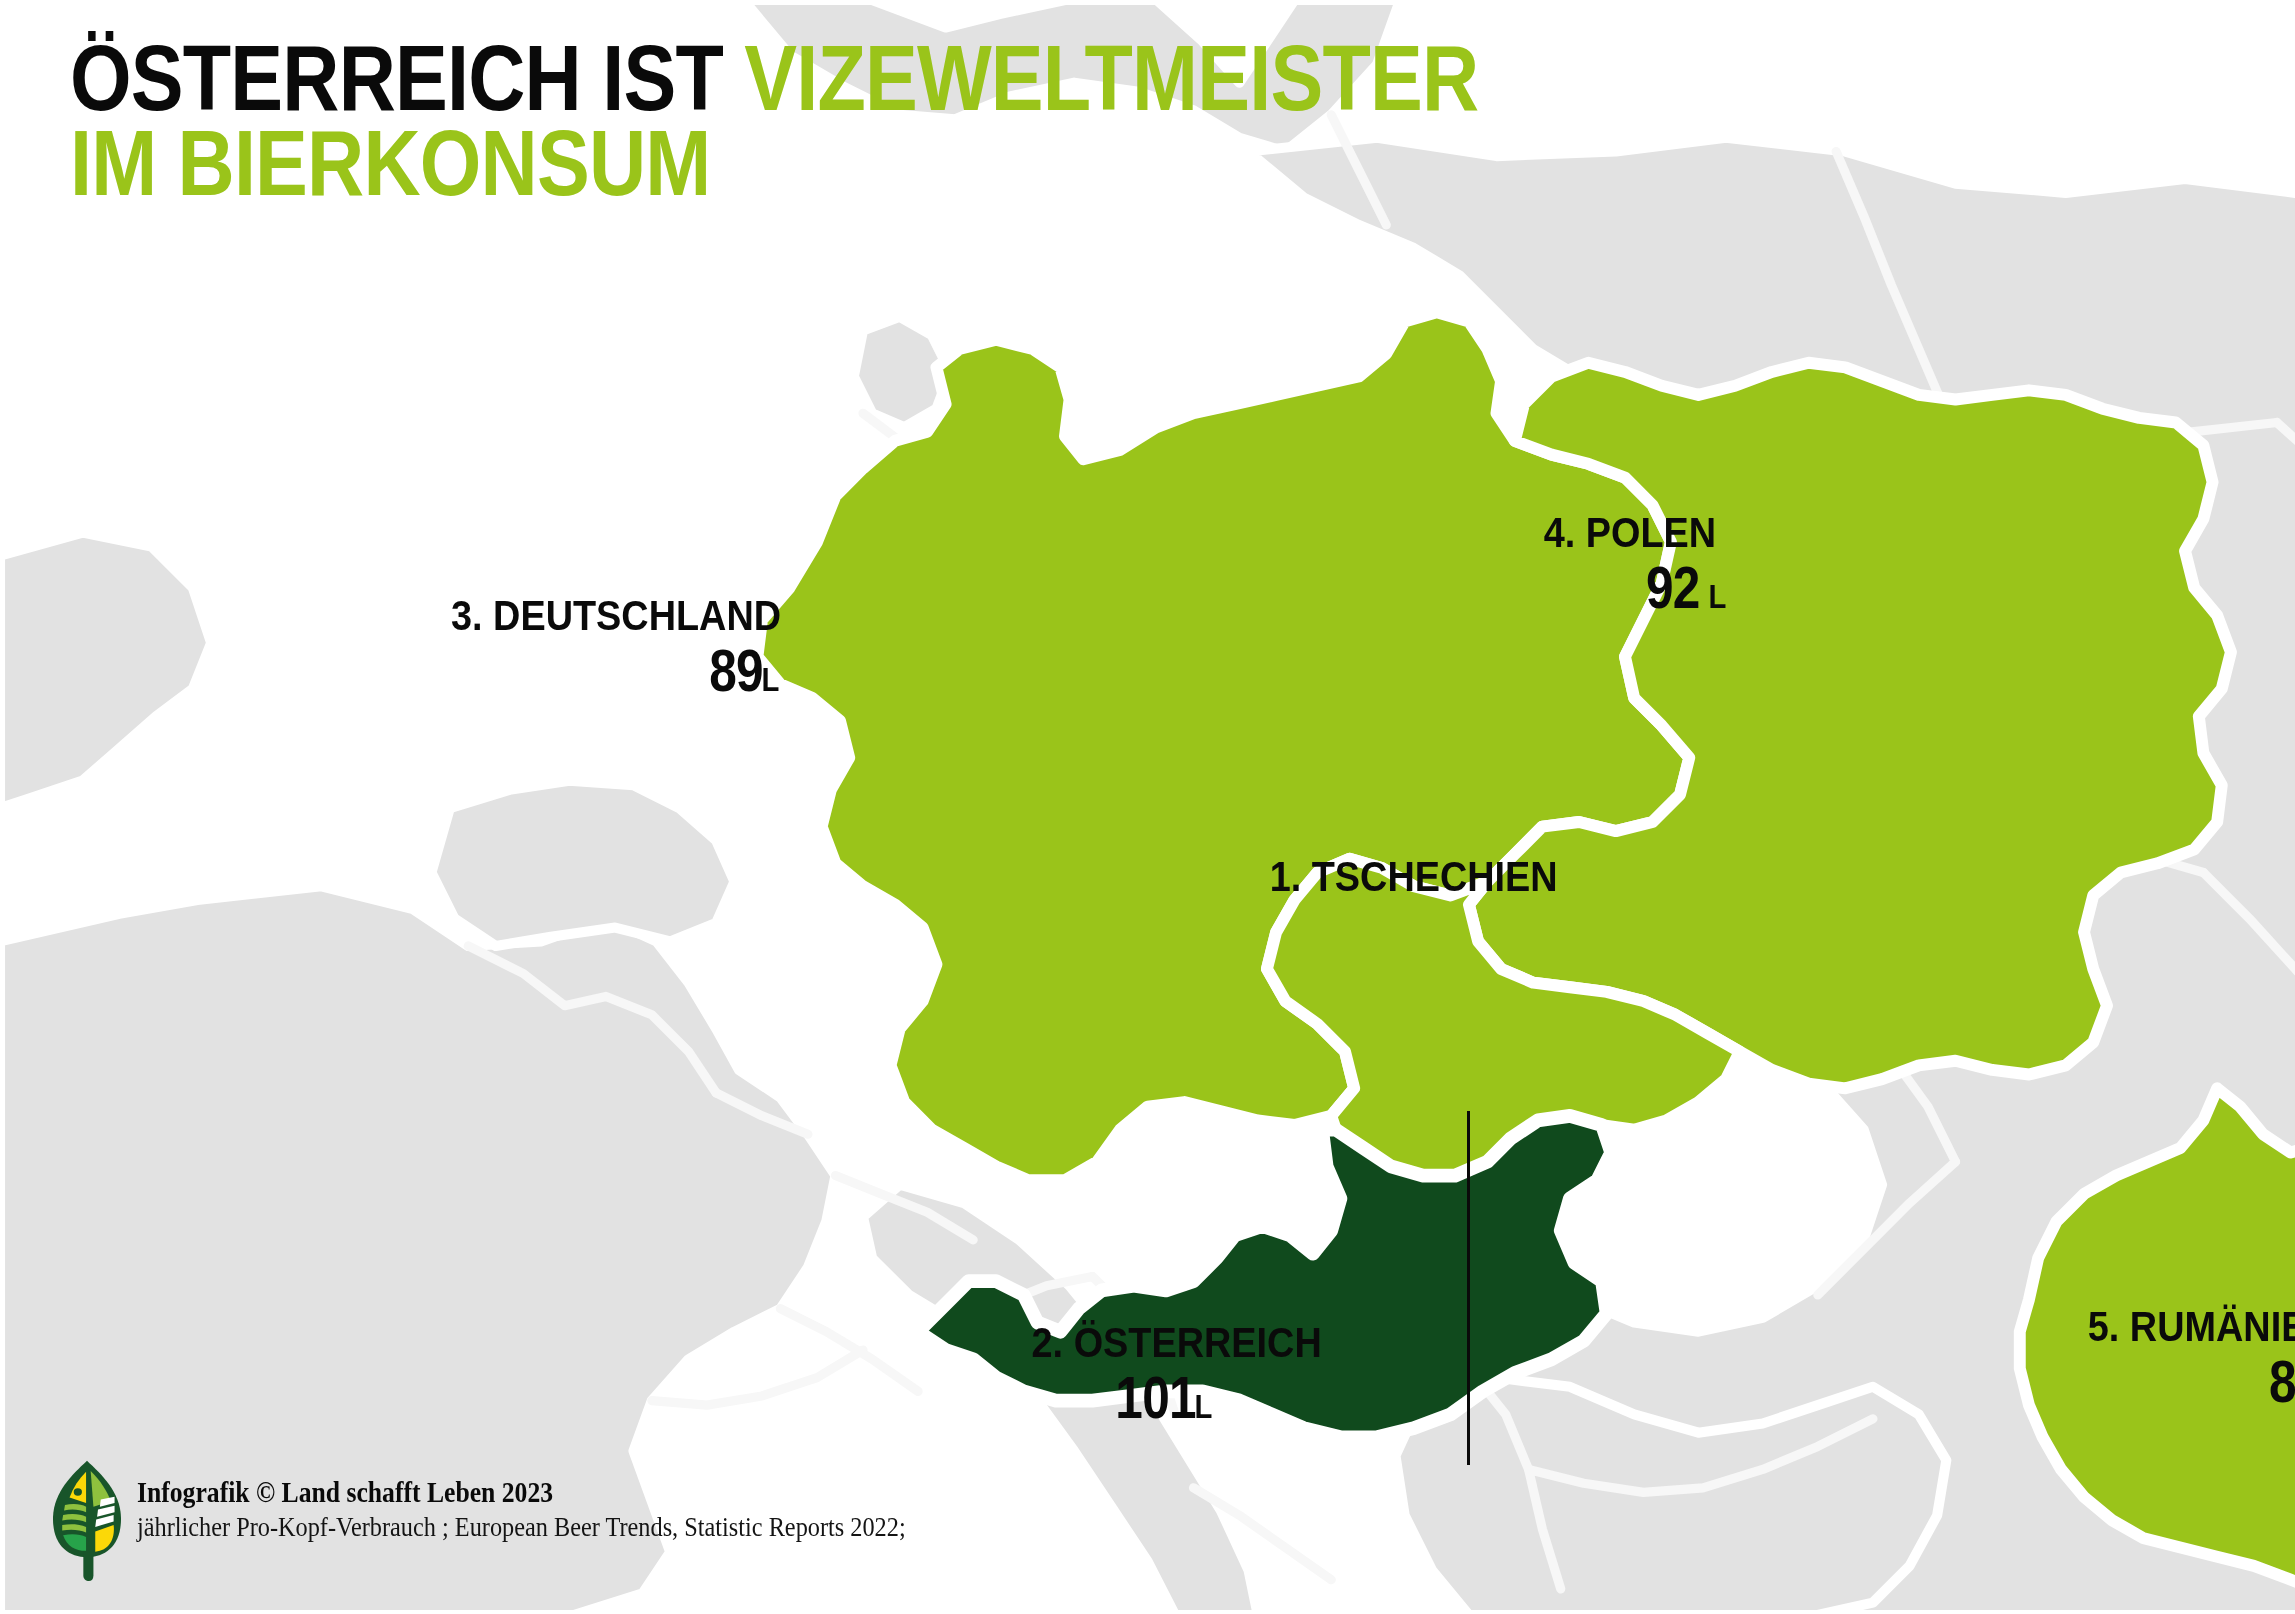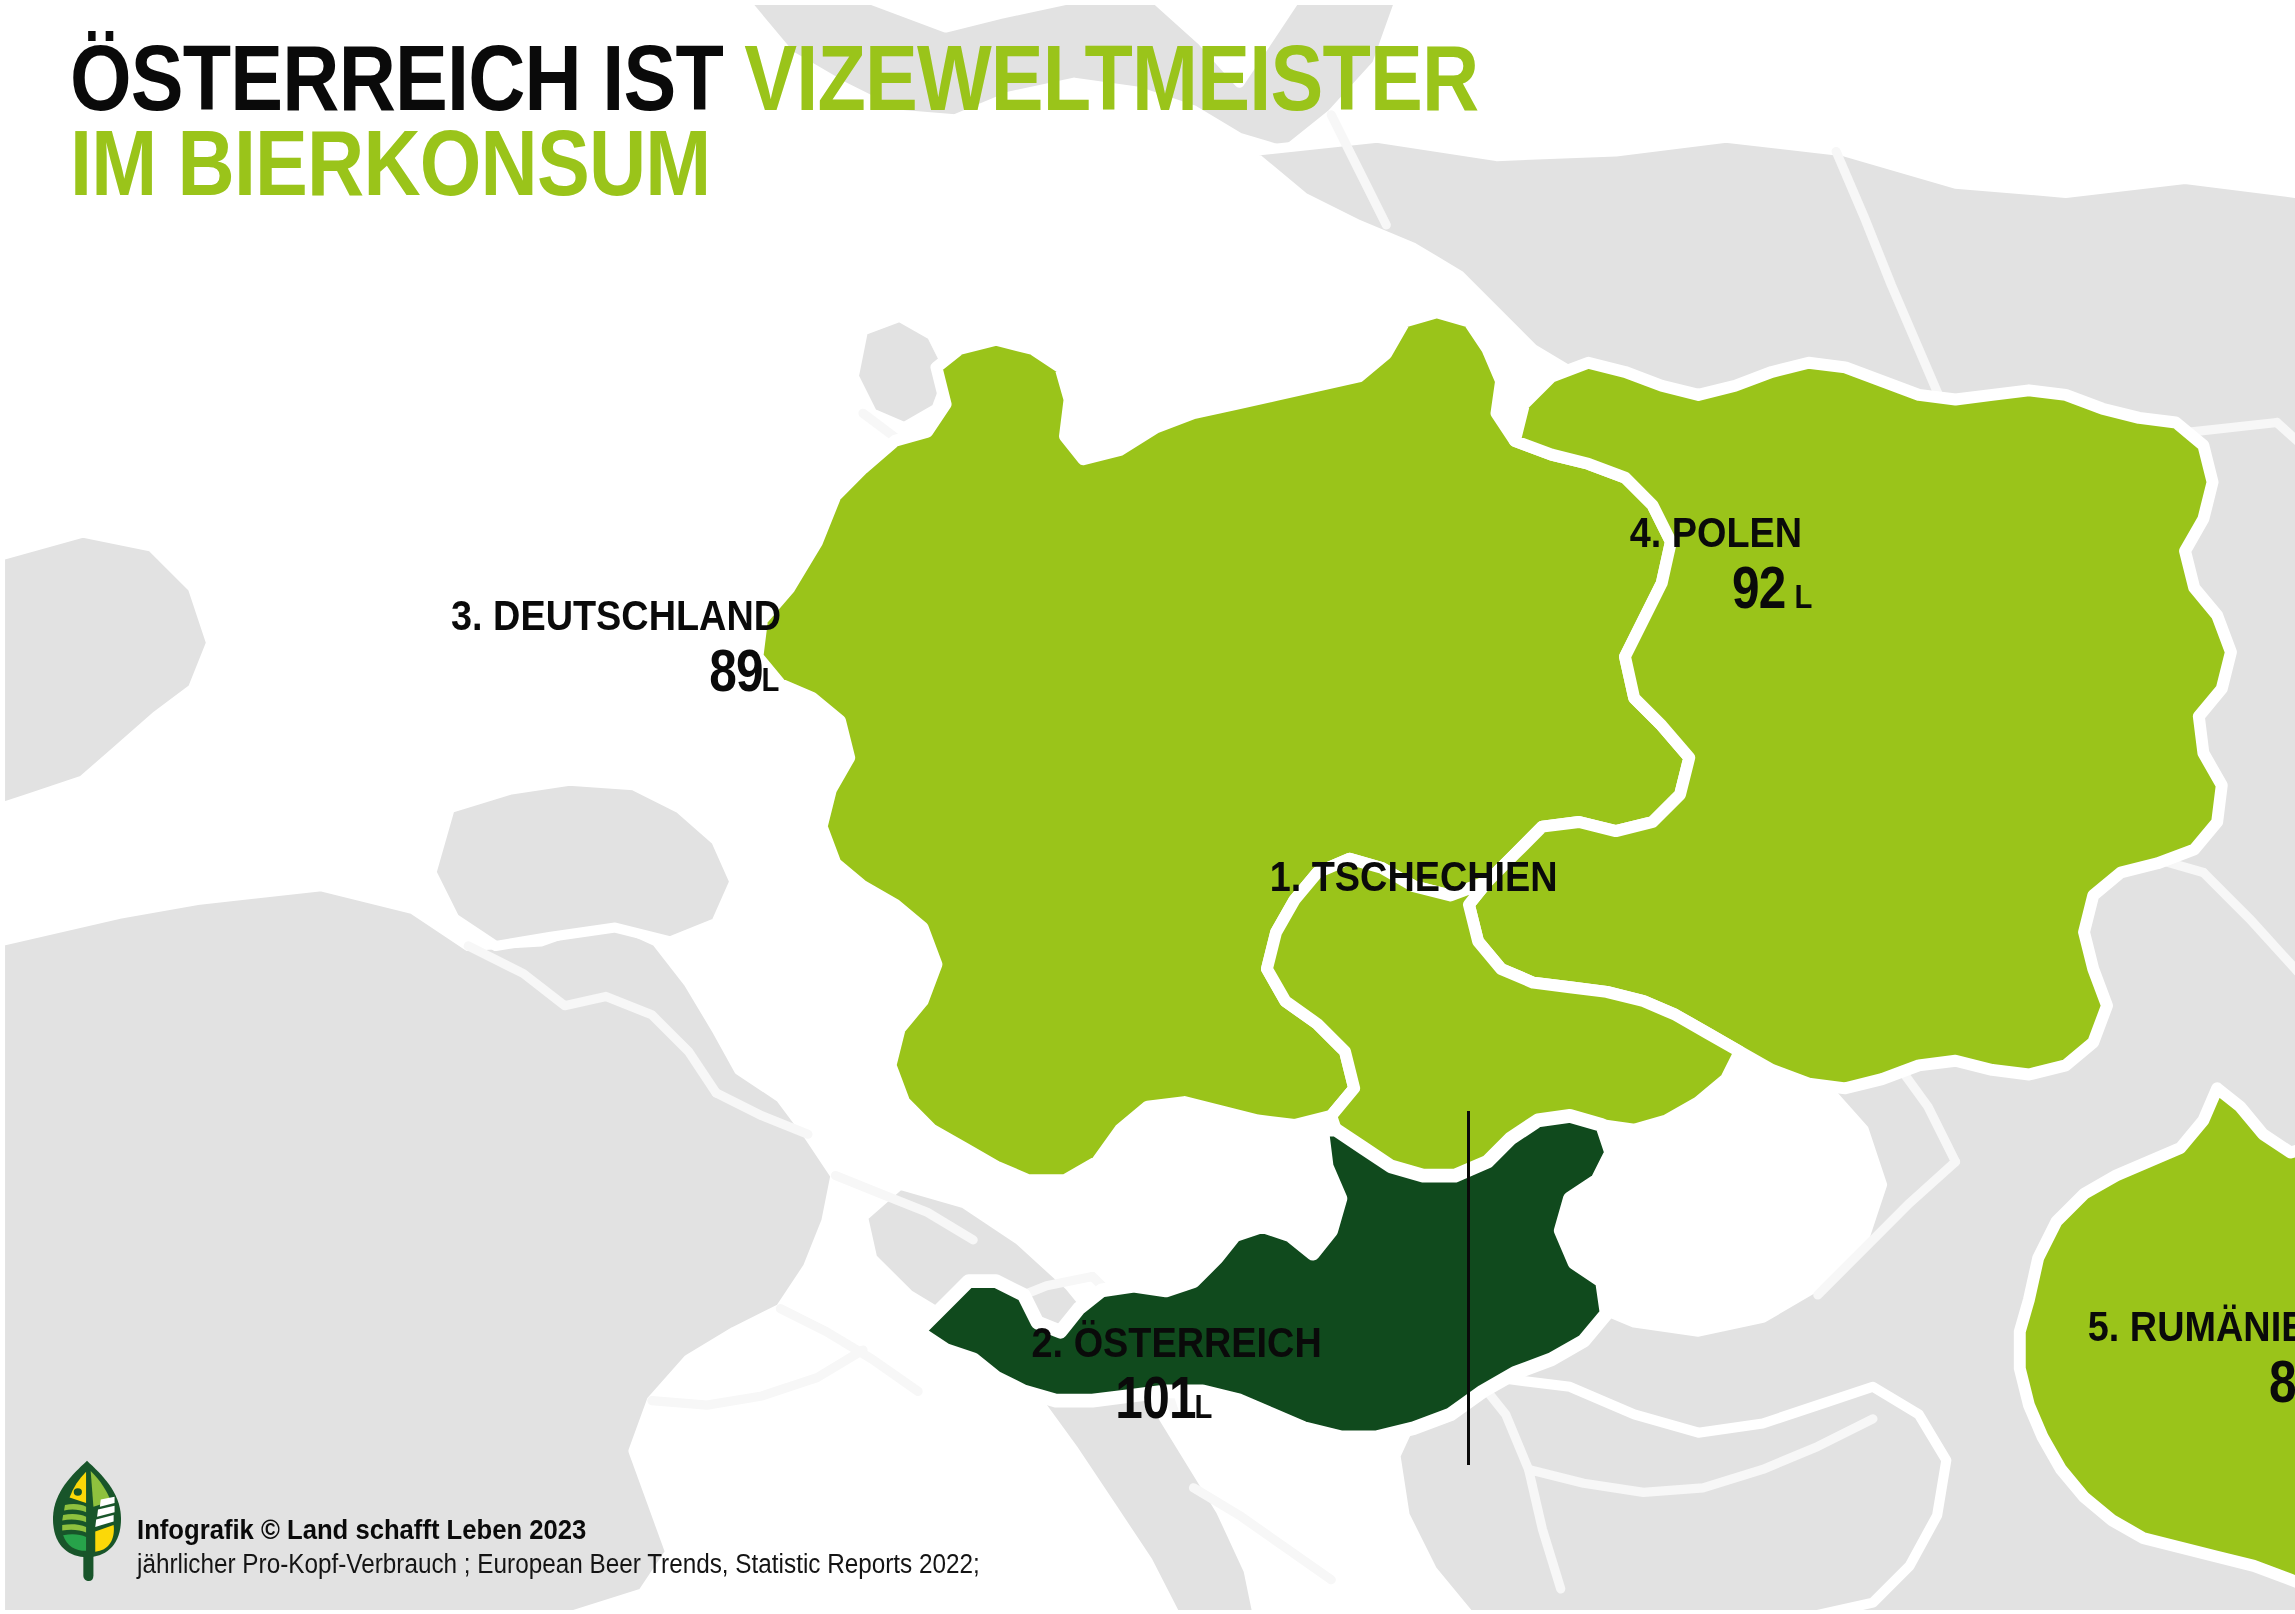--- a/index.html
+++ b/index.html
@@ -76,21 +76,21 @@
   .align-right{text-align:right;}
   .align-right .cname{transform-origin:right top;}
   .align-right .cnum{transform-origin:right bottom;}
 
   
   #lbl-deutschland{left:406px; top:594px; text-align:right;}
   #lbl-deutschland .cname{transform-origin:right top;}
   #lbl-deutschland .cval{text-align:right;text-decoration:underline;}
   #lbl-deutschland .cnum{transform-origin:right bottom;}
 
-  #lbl-polen{left:1618px; top:511px;}
+  #lbl-polen{left:1532px; top:511px;}
   #lbl-tschechien{left:1250px; top:855px;}
 
   #lbl-oesterreich{left:992px; top:1321px; text-align:right;}
   #lbl-oesterreich .cname{transform-origin:right top;}
   #lbl-oesterreich .cval{text-align:center;}
   #lbl-oesterreich .cnum{transform-origin:right bottom;}
 
   #lbl-rumaenien{left:2071px; top:1305px;}
 
   
@@ -101,21 +101,22 @@
     background:#0a0a0a;
     z-index:45;
   }
 
   
   #footer{
     position:absolute;
     left:51px; top:1459px;
     z-index:50;
     display:flex;
-    align-items:flex-end;
+    align-items:flex-start;
+    font-family:Liberation Serif, serif;
   }
   #logo{width:72px;height:123px;flex:0 0 auto;}
   .foot-text{margin-left:13.8px;margin-top:17.4px;}
   .foot-1{
     font-size:28.5px;
     font-weight:bold;
     font-stretch:condensed;
     color:#0a0a0a;
     white-space:nowrap;
     display:block;

